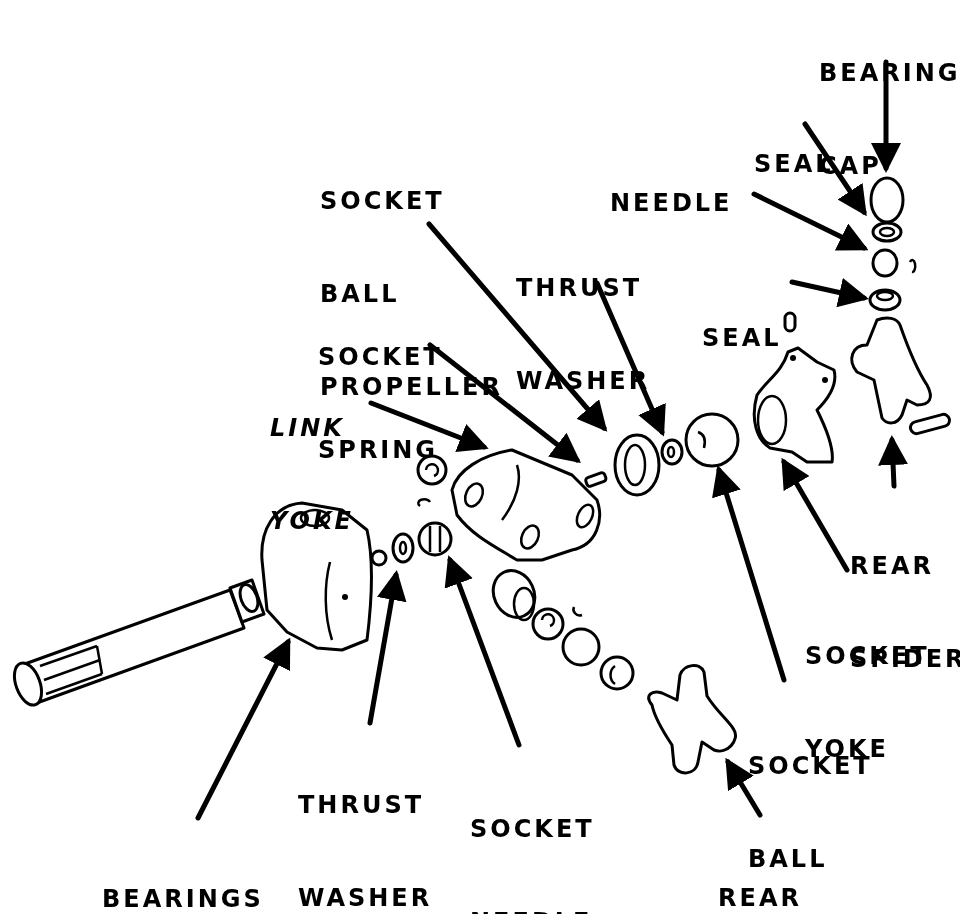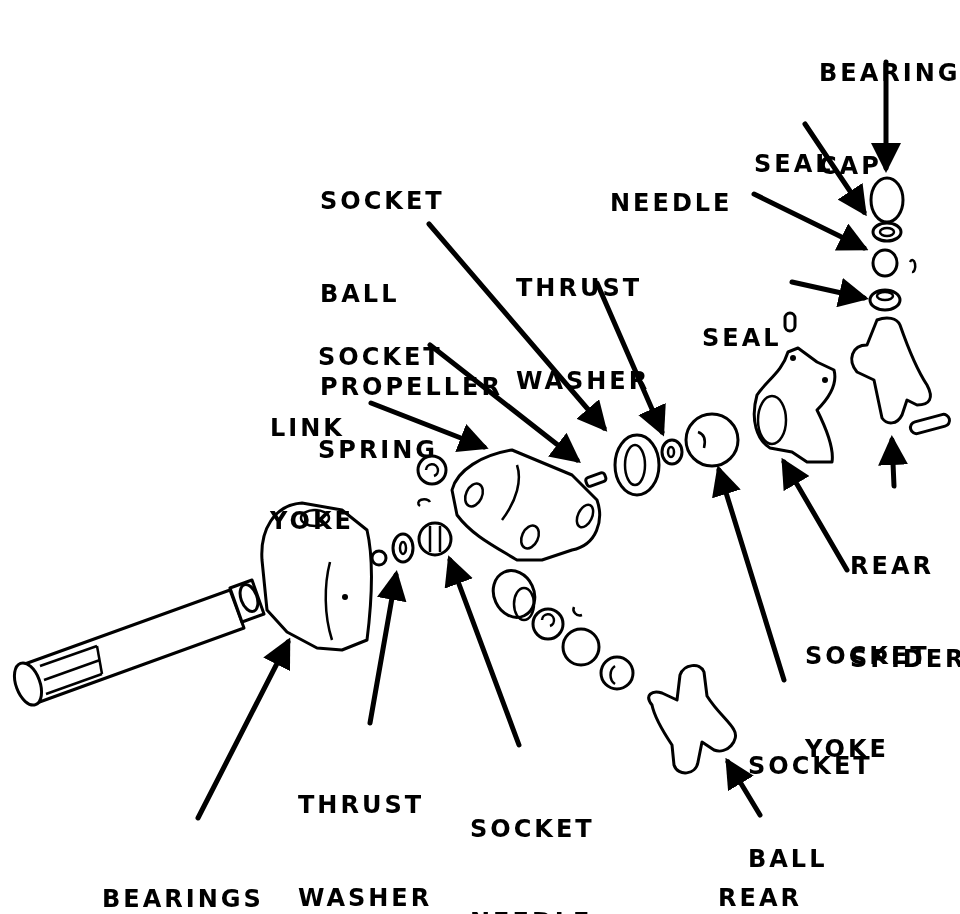--- a/index.html
+++ b/index.html
@@ -159,21 +159,21 @@
     <span>PROPELLER</span>
   </div>
   <div class="label" style="left:504px; top:211px;">
     <span>THRUST</span>
     <span>WASHER</span>
   </div>
   <div class="label" style="left:306px; top:280px;">
     <span>SOCKET</span>
     <span>SPRING</span>
   </div>
-  <div class="label" style="left:258px; top:351px;">
+  <div class="label" style="left:258px; top:351px;font-style:italic;">
     <span>LINK</span>
     <span>YOKE</span>
   </div>
   <div class="label" style="left:838px; top:489px;">
     <span>REAR</span>
     <span>SPIDER</span>
   </div>
   <div class="label" style="left:793px; top:579px;">
     <span>SOCKET</span>
     <span>YOKE</span>

